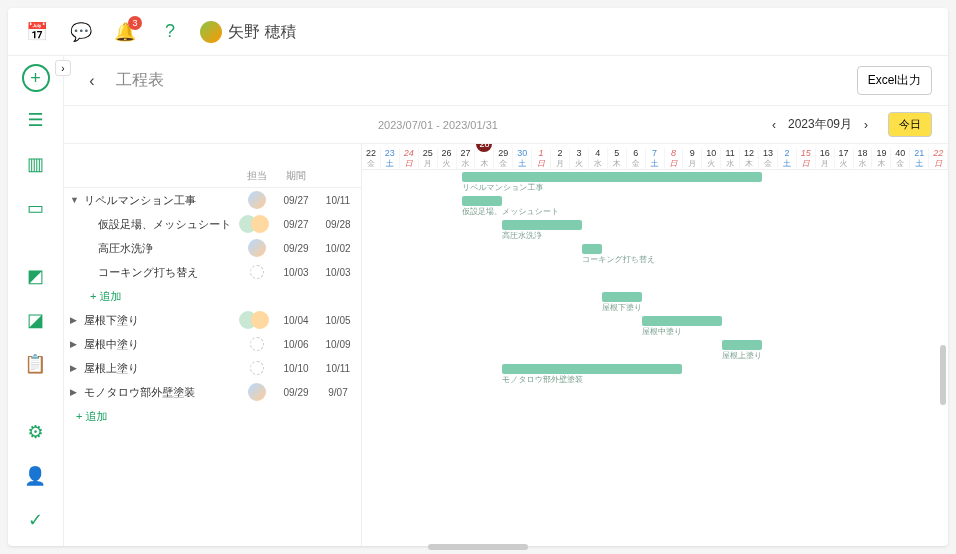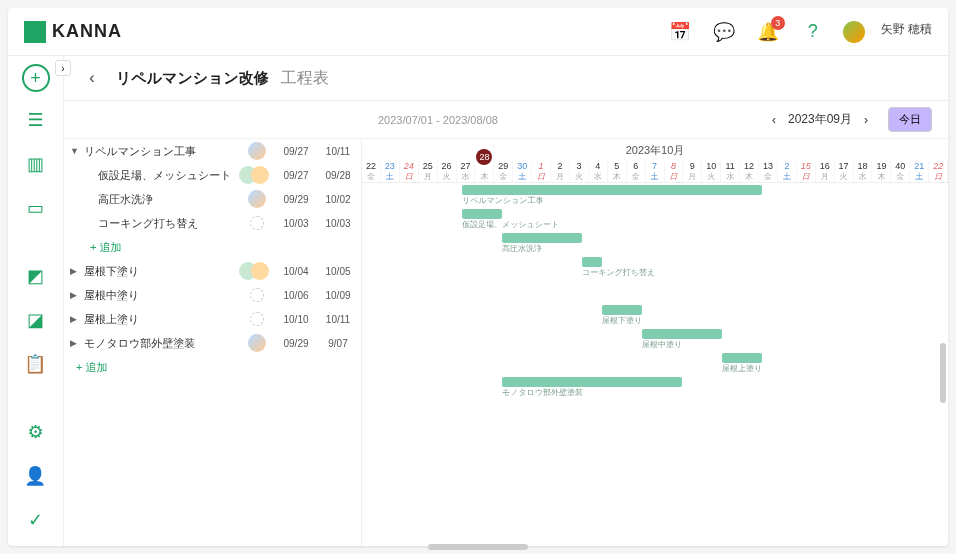--- a/index.html
+++ b/index.html
@@ -4,42 +4,42 @@
 <style>
 * { margin: 0; padding: 0; box-sizing: border-box; }
 body { font-family: -apple-system, "Hiragino Sans", sans-serif; background: #f5f5f5; padding: 8px; }
 .window { width: 940px; height: 538px; margin: 0 auto; background: #fff; border-radius: 4px; box-shadow: 0 1px 3px rgba(0,0,0,0.1); display: flex; flex-direction: column; overflow: hidden; }
 .topbar { height: 48px; display: flex; align-items: center; justify-content: space-between; padding: 0 16px; border-bottom: 1px solid #eee; }
 .logo { font-weight: 800; font-size: 18px; letter-spacing: 1px; color: #222; display: flex; align-items: center; gap: 6px; }
 .logo-mark { width: 22px; height: 22px; background: #1fa463; display: inline-block; }
 .topbar-right { display: flex; align-items: center; gap: 16px; }
 .topbar-icon { width: 28px; height: 28px; display: flex; align-items: center; justify-content: center; color: #1fa463; font-size: 18px; position: relative; cursor: pointer; }
 .badge { position: absolute; top: -2px; right: -2px; background: #e74c3c; color: #fff; border-radius: 50%; width: 14px; height: 14px; font-size: 9px; display: flex; align-items: center; justify-content: center; }
-.user { display: flex; align-items: flex-start; gap: 16px; font-size: 12px; color: #444; }
+.user { display: flex; align-items: flex-end; gap: 6px; font-size: 16px; color: #444; }
 .avatar { width: 22px; height: 22px; border-radius: 50%; background: linear-gradient(135deg,#8bc34a,#ff9800); }
 .body { flex: 1; display: flex; overflow: hidden; }
 .sidebar { width: 56px; border-right: 1px solid #eee; display: flex; flex-direction: column; align-items: center; padding-top: 8px; gap: 12px; position: relative; }
 .sb-collapse { position: absolute; top: 4px; right: -8px; width: 16px; height: 16px; background: #fff; border: 1px solid #ddd; border-radius: 3px; font-size: 10px; display: flex; align-items: center; justify-content: center; cursor: pointer; }
 .sb-icon { width: 32px; height: 32px; display: flex; align-items: center; justify-content: center; color: #1fa463; font-size: 18px; cursor: pointer; border-radius: 4px; }
 .sb-icon.plus { border: 2px solid #1fa463; border-radius: 50%; width: 28px; height: 28px; }
 .sb-gap { height: 12px; }
 .main { flex: 1; display: flex; flex-direction: column; overflow: hidden; }
 .header-row { display: flex; align-items: center; padding: 10px 16px; gap: 12px; border-bottom: 1px solid #eee; }
 .back-btn { width: 24px; height: 24px; display: flex; align-items: center; justify-content: center; font-size: 16px; cursor: pointer; color: #444; }
 .title { font-size: 15px; font-weight: 700; color: #222; }
 .subtitle { font-size: 16px; color: #888; }
 .spacer { flex: 1; }
 .excel-btn { border: 1px solid #ccc; border-radius: 4px; padding: 5px 10px; font-size: 12px; background: #fff; cursor: pointer; }
 .subheader { display: flex; align-items: center; padding: 6px 16px; font-size: 11px; color: #888; gap: 16px; border-bottom: 1px solid #f0f0f0; }
 .subheader-left { width: 282px; }
 .date-range { color: #999; font-size: 11px; }
 .month-nav { display: flex; align-items: center; gap: 8px; margin-left: auto; }
 .month-nav span { font-size: 12px; color: #333; }
 .nav-arrow { cursor: pointer; font-size: 12px; color: #444; padding: 0 4px; }
-.today-btn { border: 1px solid #ccc; border-radius: 4px; padding: 4px 10px; font-size: 11px; cursor: pointer; background: #c4b5fd; }
+.today-btn { border: 1px solid #ccc; border-radius: 4px; padding: 4px 10px; font-size: 11px; cursor: pointer; background: #fde047; }
 .gantt { flex: 1; display: flex; overflow: hidden; font-size: 11px; }
 .left-pane { width: 298px; border-right: 1px solid #eee; overflow: hidden; }
 .left-header { display: flex; height: 44px; border-bottom: 1px solid #eee; align-items: flex-end; padding-bottom: 4px; color: #999; font-size: 10px; }
 .col-name { flex: 1; }
 .col-ass { width: 36px; text-align: center; }
 .col-dates { width: 86px; display: flex; }
 .col-dates span { width: 42px; text-align: center; }
 .task-row { display: flex; align-items: center; height: 24px; padding-left: 6px; }
 .task-name { flex: 1; display: flex; align-items: center; gap: 4px; color: #333; font-size: 11px; white-space: nowrap; overflow: hidden; }
 .tri { font-size: 9px; color: #666; width: 10px; }
@@ -65,24 +65,20 @@
 .bar { position: absolute; height: 10px; top: 2px; background: #7fccae; border-radius: 2px; }
 .bar-label { position: absolute; top: 12px; font-size: 8px; color: #7a9e8f; white-space: nowrap; }
 .scrollbar-bottom { position: absolute; bottom: 4px; left: 50%; transform: translateX(-50%); width: 100px; height: 6px; background: #ccc; border-radius: 3px; }
 .scrollbar-right { position: absolute; right: 2px; top: 50%; width: 6px; height: 60px; background: #ccc; border-radius: 3px; }
 </style>
 </head>
 <body>
 
 <div class="window">
   <div class="topbar">
-    <div class="logo">
-      <span class="logo-mark"></span>
-      <span>KANNA</span>
-    </div>
     <div class="topbar-right">
       <div class="topbar-icon">📅</div>
       <div class="topbar-icon">💬</div>
       <div class="topbar-icon">🔔<span class="badge">3</span></div>
       <div class="topbar-icon">?</div>
       <div class="user">
         <div class="avatar"></div>
         <span>矢野 穂積</span>
       </div>
     </div>
@@ -99,36 +95,44 @@
       <div class="sb-icon">◪</div>
       <div class="sb-icon">📋</div>
       <div class="sb-gap"></div>
       <div class="sb-icon">⚙</div>
       <div class="sb-icon">👤</div>
       <div class="sb-icon">✓</div>
     </div>
     <div class="main">
       <div class="header-row">
         <div class="back-btn">‹</div>
-        <span class="title">リペルマンション改修</span>
         <span class="subtitle">工程表</span>
         <div class="spacer"></div>
+        <button class="excel-btn">Excel出力</button>
       </div>
       <div class="subheader">
         <div class="subheader-left"></div>
-        <span class="date-range">2023/07/01 - 2023/08/08</span>
+        <span class="date-range">2023/07/01 - 2023/01/31</span>
         <div class="month-nav">
           <span class="nav-arrow">‹</span>
           <span>2023年09月</span>
           <span class="nav-arrow">›</span>
         </div>
         <button class="today-btn">今日</button>
       </div>
       <div class="gantt">
         <div class="left-pane">
+          <div class="left-header">
+            <div class="col-name"></div>
+            <div class="col-ass">担当</div>
+            <div class="col-dates">
+                <span>期間</span>
+                <span></span>
+              </div>
+          </div>
           <div id="task-rows">
               <div class="task-row">
                 <div class="task-name" style="padding-left:0px">
                   <span class="tri">▼</span>
                   <span>リペルマンション工事</span>
                 </div>
                 <div class="task-ass">
                   <div class="av" style="background:linear-gradient(135deg,#b3d9ff,#ffcc99)"></div>
                 </div>
                 <div class="task-dates">
@@ -235,21 +239,20 @@
                   <span>09/29</span>
                   <span>9/07</span>
                 </div>
               </div>
               <div class="task-row">
                 <div class="add-row" style="padding-left:6px">+ 追加</div>
               </div>
             </div>
         </div>
         <div class="right-pane">
-          <div class="month-label">2023年10月</div>
           <div class="cal-header" id="cal-header">
               <div class="day-col">
                 <div class="dn">22</div>
                 <div class="dw">金</div>
               </div>
               <div class="day-col sat">
                 <div class="dn">23</div>
                 <div class="dw">土</div>
               </div>
               <div class="day-col sun">

